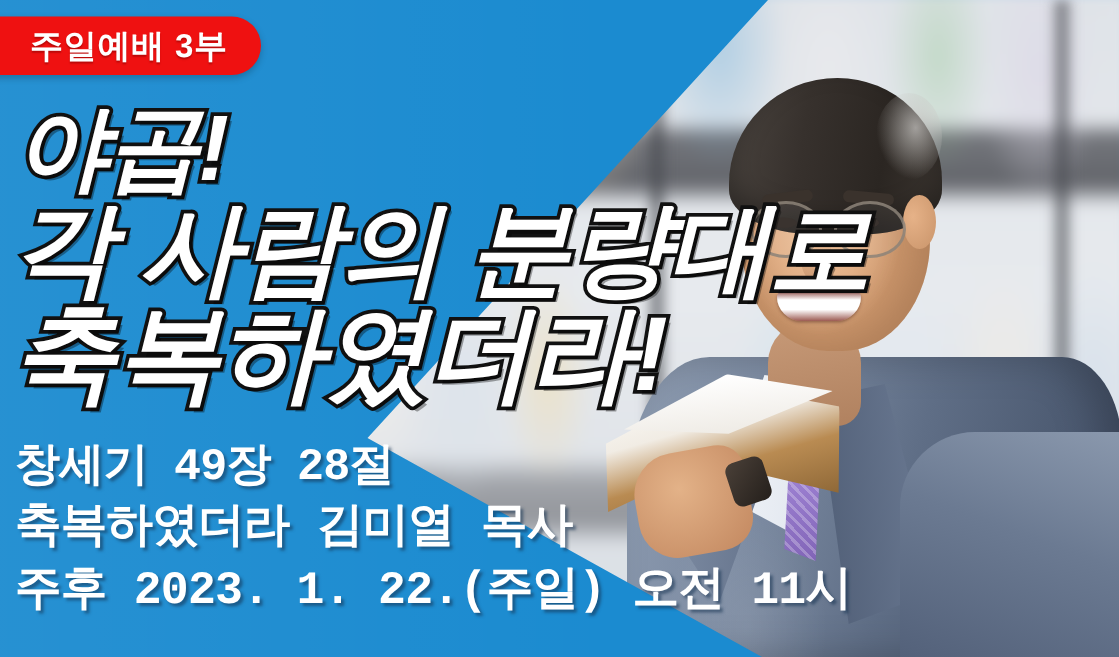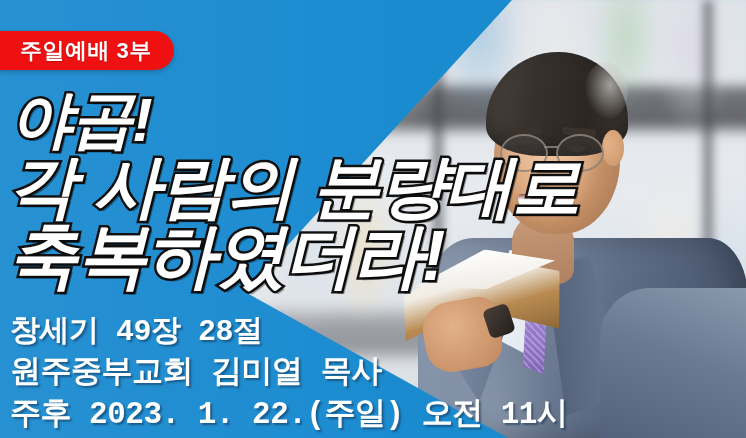--- a/index.html
+++ b/index.html
@@ -224,21 +224,21 @@
     clip-path: polygon(0 0, 512px 0, 245px 292px, 508px 438px, 0 438px);
   }
   .blue-wedge::after {
     content: "";
     position: absolute;
     inset: 0;
     background: linear-gradient(90deg, rgba(255,255,255,.05), rgba(255,255,255,0) 55%);
   }
 
   
-  .content { position: absolute; inset: 0; z-index: 4; margin-top: 20px; }
+  .content { position: absolute; inset: 0; z-index: 4; }
 
   .badge {
     position: absolute;
     left: -26px;
     top: 11px;
     height: 39px;
     padding: 0 22px 0 46px;
     display: flex;
     align-items: center;
     background: #ef1111;
@@ -338,18 +338,18 @@
     </div>
 
     <div class="headline">
       <div class="hl-line l1">야곱!</div>
       <div class="hl-line l2">각 사람의 분량대로</div>
       <div class="hl-line l3">축복하였더라!</div>
     </div>
 
     <div class="details">
       <div class="dt d1">창세기 49장 28절</div>
-      <div class="dt d2">원주중부교회 김미열 목사</div>
+      <div class="dt d2">축복하였더라 김미열 목사</div>
       <div class="dt d3">주후 2023. 1. 22.(주일) 오전 11시</div>
     </div>
 
   </div>
 </div>
 
 </body></html>

